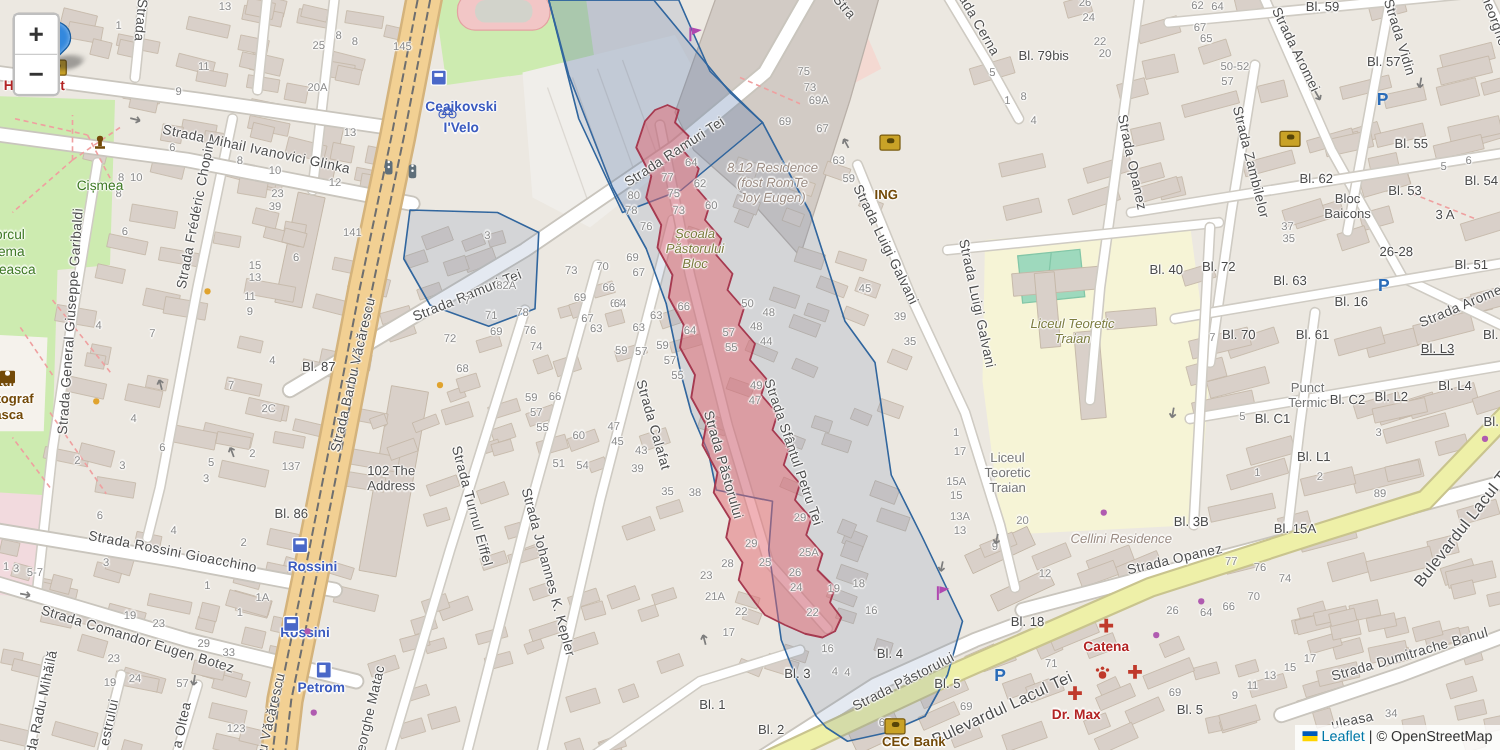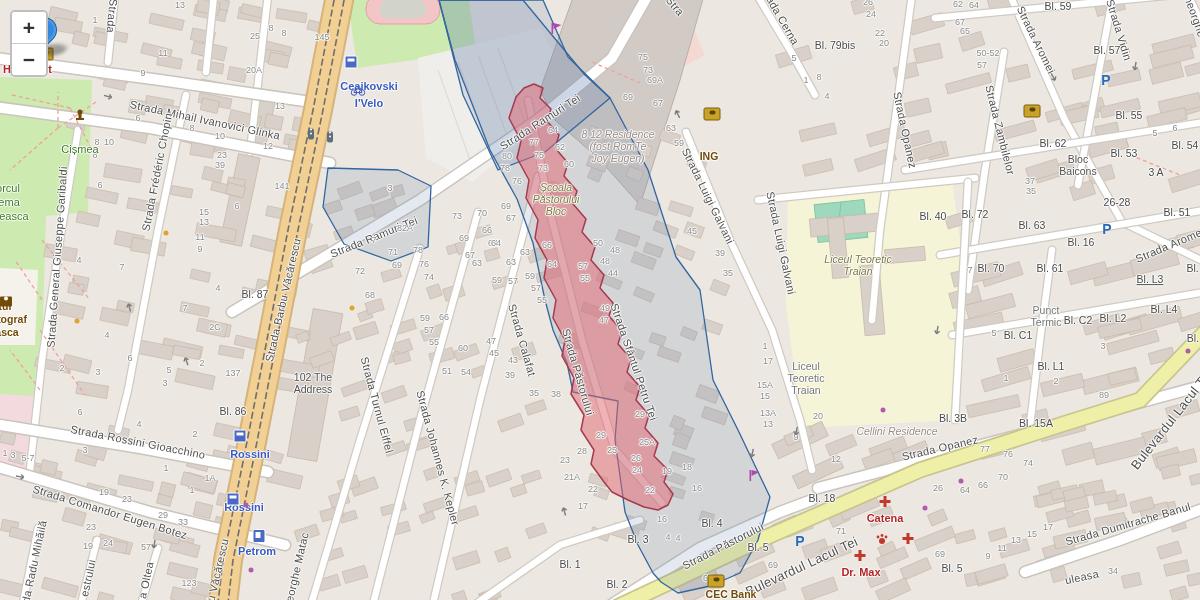--- a/index.html
+++ b/index.html
@@ -1043,13 +1043,14 @@
   <div id="marker">
     <div class="head"></div>
     <div class="dot"></div>
   </div>
 
   <div id="zoomctl">
     <div class="zbtn">+</div>
     <div class="zbtn">−</div>
   </div>
 
+  <div id="attrib"><span class="uaflag"></span><a>Leaflet</a><span> | </span><span>© OpenStreetMap</span></div>
 </div>
 
 </body></html>

